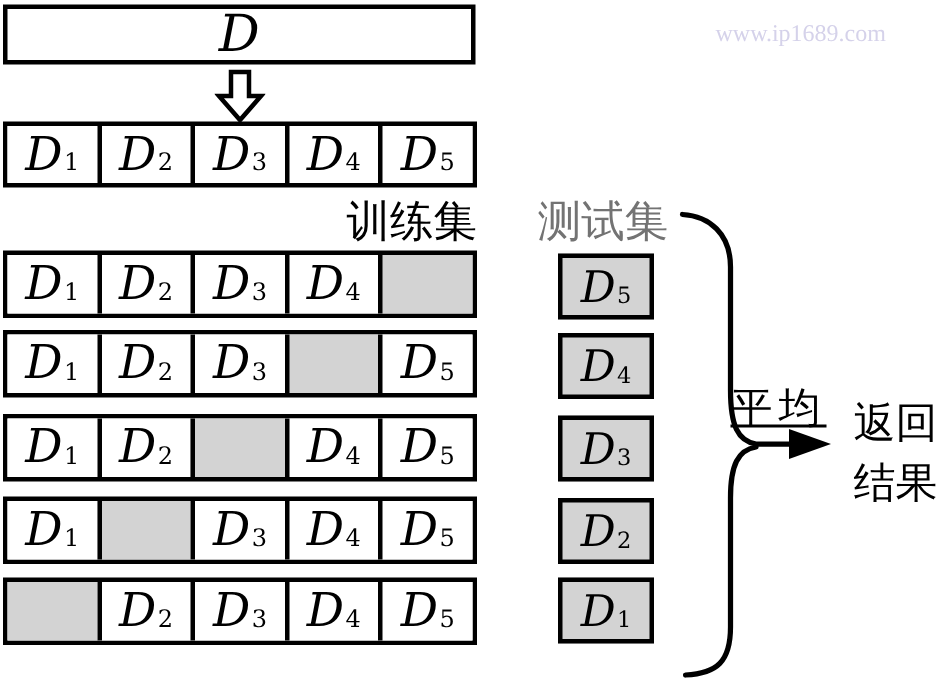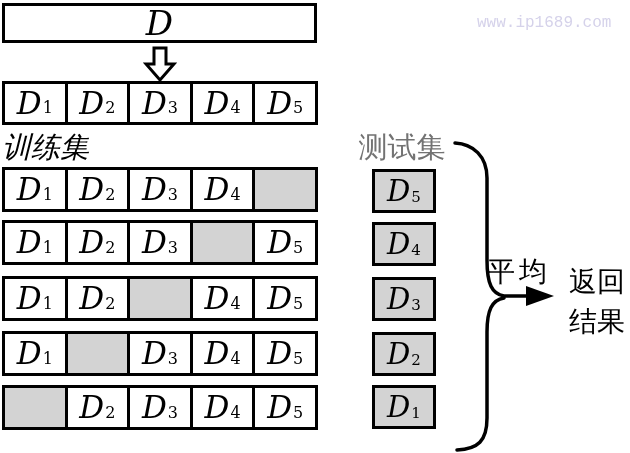--- a/index.html
+++ b/index.html
@@ -6,21 +6,21 @@
   .canvas{
     position:relative;
     width:630px;height:453px;
     background:#ffffff;
     font-family:"DejaVu Serif", serif;
     overflow:hidden;
   }
   
   .watermark{
     position:absolute;left:477px;top:14px;
-    font-family:Liberation Mono, monospace;
+    font-family:Liberation Serif, serif;
     font-size:16px;color:#d5d2ea;letter-spacing:0px;
     user-select:none;
   }
   
   .dataset-box{
     position:absolute;left:2px;top:3px;width:315px;height:40px;
     border:3px solid #000;box-sizing:border-box;
     display:flex;align-items:center;justify-content:center;
   }
   .big-d{font-style:italic;font-size:34px;line-height:1;}
@@ -38,21 +38,21 @@
     border-left:3px solid #000;box-sizing:border-box;
     background:#ffffff;
   }
   .cell:first-child{border-left:none;}
   .cell .d{font-style:italic;font-size:31px;line-height:1;}
   .cell .sub{font-size:16px;line-height:1;align-self:flex-end;margin-bottom:6px;margin-left:1px;}
   .cell.gray{background:#d3d3d3;}
   
   .train-label{
     position:absolute;left:2px;top:130px;width:316px;
-    text-align:left;font-size:29px;line-height:34px;color:#000;font-style:italic;
+    text-align:right;font-size:29px;line-height:34px;color:#000;
   }
   .test-label{
     position:absolute;left:337px;top:130px;width:130px;
     text-align:center;font-size:29px;line-height:34px;color:#737373;
   }
   
   .fold-0{top:167px;} .fold-1{top:220px;} .fold-2{top:276px;} .fold-3{top:331px;} .fold-4{top:385px;}
   
   .test-box{
     position:absolute;left:372px;width:64px;height:44px;
@@ -60,21 +60,21 @@
     display:flex;align-items:center;justify-content:center;
   }
   .test-0{top:169px;} .test-1{top:222px;} .test-2{top:277px;} .test-3{top:332px;} .test-4{top:385px;}
   .test-box .d{font-style:italic;font-size:29px;line-height:1;}
   .test-box .sub{font-size:15px;line-height:1;align-self:flex-end;margin-bottom:5px;margin-left:1px;}
   
   .brace-svg{position:absolute;left:440px;top:136px;}
   
   .average-label{
     position:absolute;left:487px;top:257px;
-    font-size:28px;line-height:30px;letter-spacing:4px;color:#000;
+    font-size:28px;line-height:30px;letter-spacing:4px;color:#000;text-decoration:underline;
   }
   .result-label{
     position:absolute;left:561px;top:262px;width:72px;
     text-align:center;font-size:28px;line-height:40px;color:#000;
   }
 </style>
 </head>
 <body>
 
 <div class="canvas">

